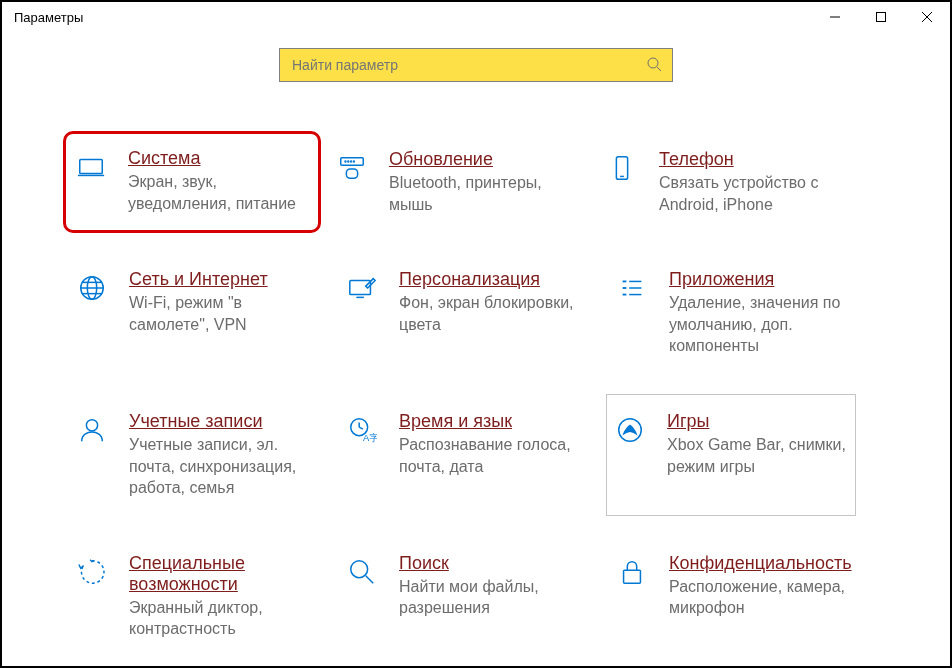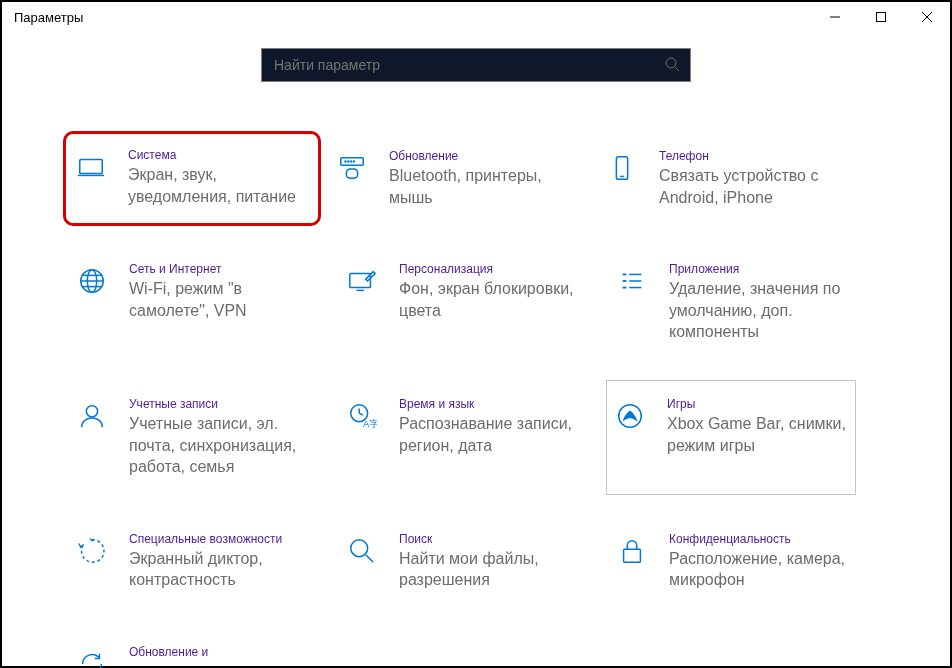--- a/index.html
+++ b/index.html
@@ -42,28 +42,28 @@
     justify-content: center;
   }
   .titlebar .controls svg { stroke: #000; fill: none; }
   
   .search-row {
     display: flex;
     justify-content: center;
     padding: 16px 0 8px 0;
   }
   .search {
-    width: 430px;
+    width: 394px;
     height: 34px;
     border: 1px solid #808080;
     display: flex;
     align-items: center;
     padding: 0 10px;
     color: #6f6f6f;
-    background: #0f172a;
+    background: #fde047;
     font-size: 14px;
   }
   .search .input {
     flex: 1;
     border: none;
     outline: none;
     font-size: 14px;
     color: #6f6f6f;
     background: transparent;
   }
@@ -97,23 +97,24 @@
     width: 34px;
     height: 34px;
     flex: 0 0 34px;
     color: #404040;
     margin-top: 2px;
     display:flex;align-items:center;
   }
   .cat .icon svg { stroke: #0078d4; fill: none; stroke-width: 1.6; }
   .cat .txt { flex: 1; }
   .cat .title {
-    font-size: 12px;
-    color: #4c1d95;
+    font-size: 18px;
+    color: #7f1d1d;
     margin-bottom: 2px;
+    text-decoration: underline;
   }
   .cat .desc {
     font-size: 16px;
     color: #6c6c6c;
     line-height: 1.35;
   }
 </style>
 </head>
 <body>
 
@@ -267,21 +268,21 @@
         <span class="icon">
           <svg width="30" height="30" viewBox="0 0 32 32">
               <circle cx="13" cy="13" r="9"></circle>
               <line x1="13" y1="8" x2="13" y2="13"></line>
               <line x1="13" y1="13" x2="17" y2="15"></line>
               <text x="17" y="28" font-size="10" stroke="none" fill="#0078d4">A字</text>
             </svg>
         </span>
         <div class="txt">
           <div class="title">Время и язык</div>
-          <div class="desc">Распознавание записи, регион, дата</div>
+          <div class="desc">Распознавание голоса, почта, дата</div>
         </div>
       </div>
 
       <div class="cat hover">
         <span class="icon">
           <svg width="30" height="30" viewBox="0 0 32 32">
               <circle cx="16" cy="16" r="12"></circle>
               <path d="M8 22 C10 14 16 10 16 10 C16 10 22 14 24 22 C21 19 16 18 16 18 C16 18 11 19 8 22 Z" fill="#0078d4" stroke="none"></path>
             </svg>
         </span>

